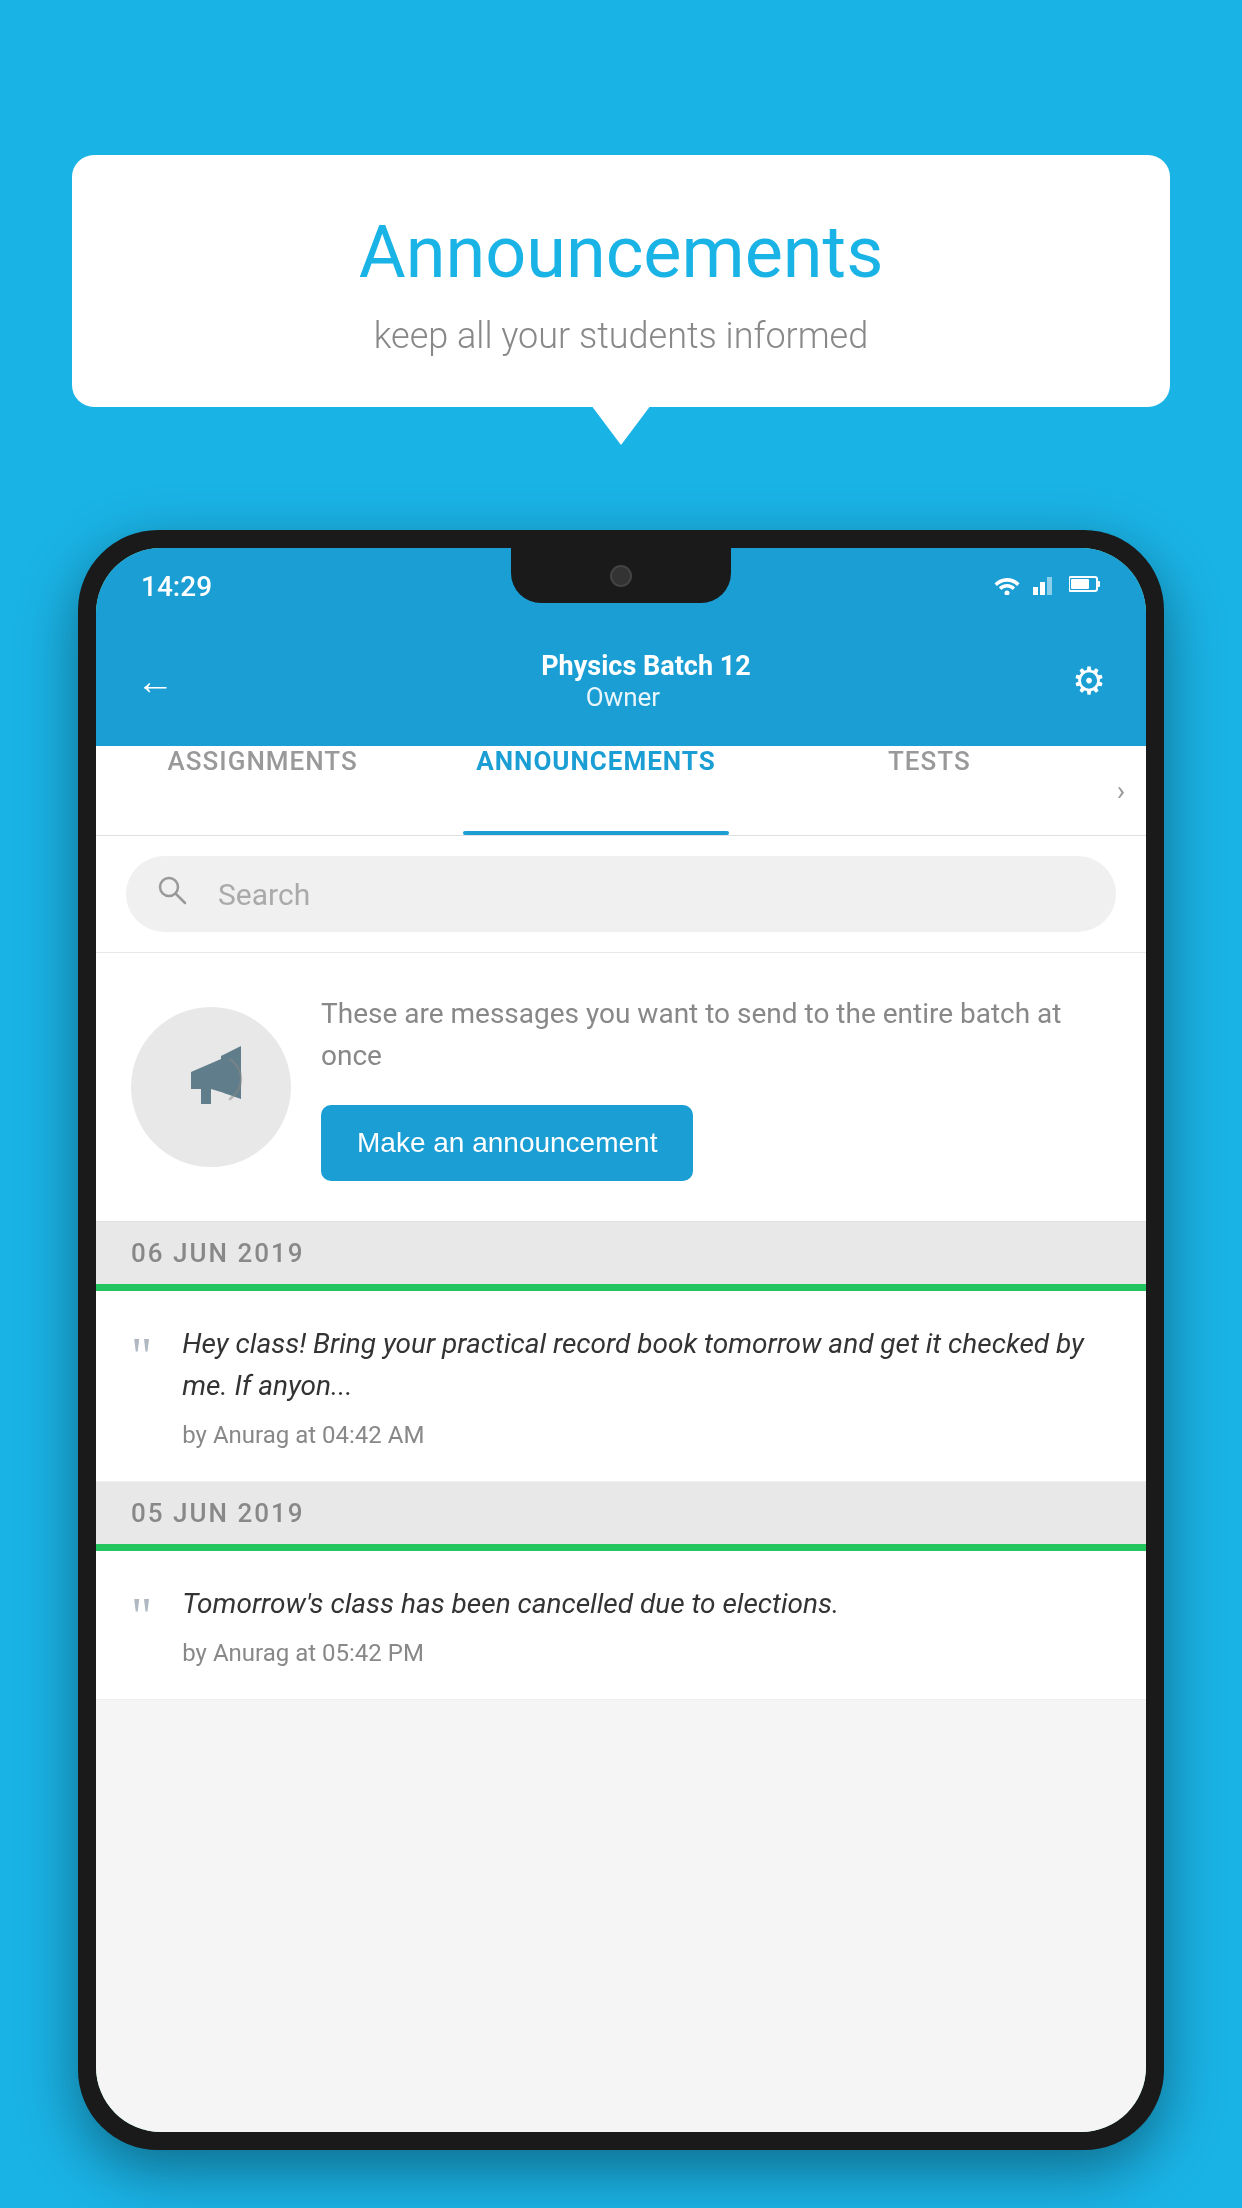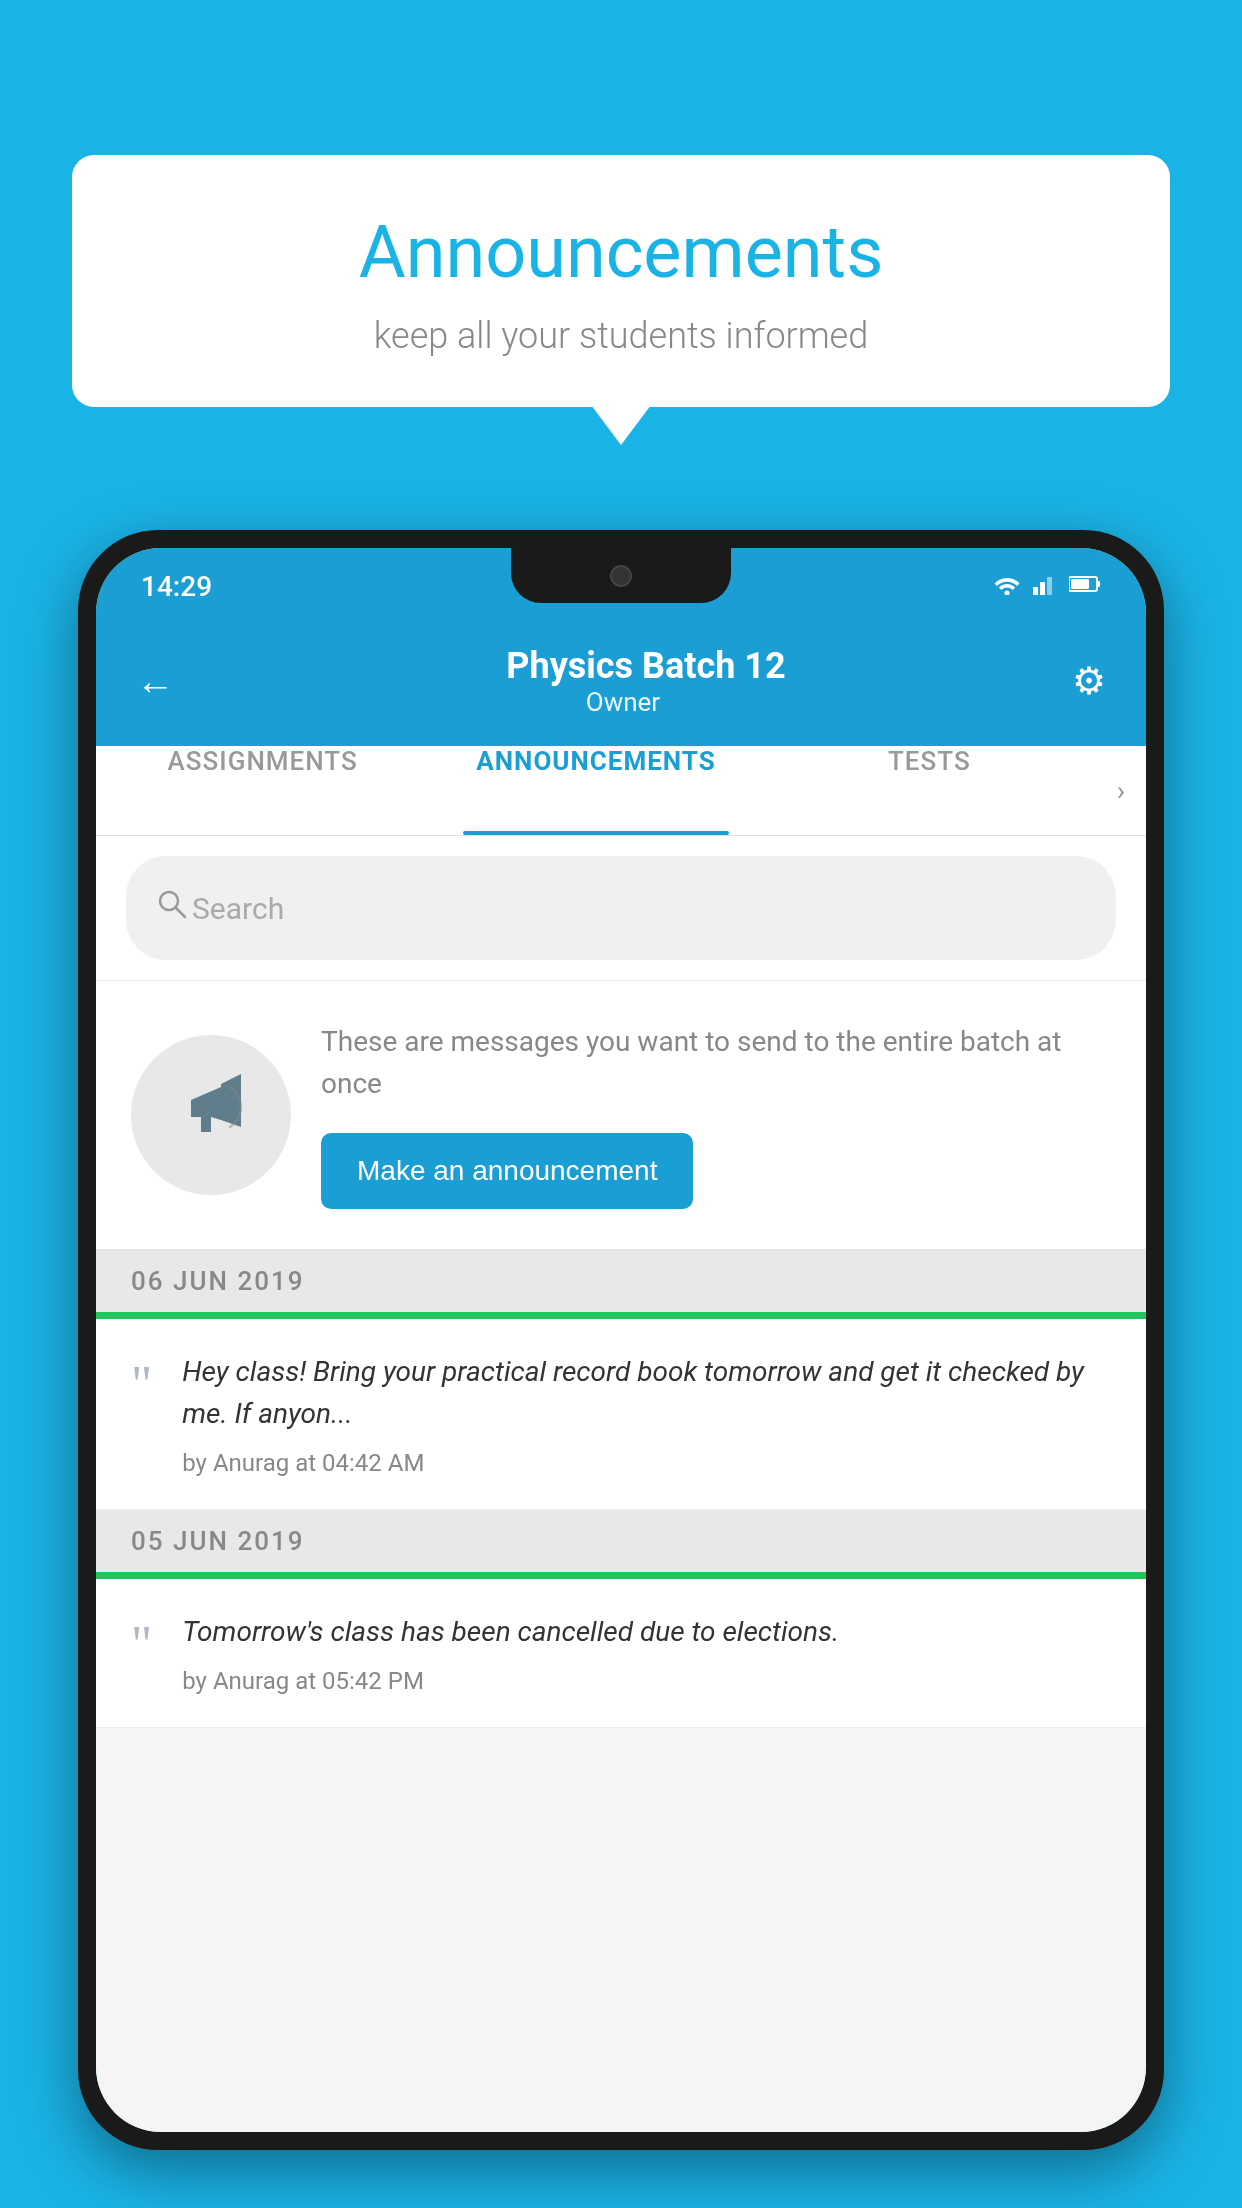--- a/index.html
+++ b/index.html
@@ -148,21 +148,21 @@
       font-size: 38px;
       cursor: pointer;
     }
 
     .header-center {
       text-align: center;
     }
 
     .header-title {
       color: #fff;
-      font-size: 36px;
+      font-size: 27px;
       font-weight: 700;
       margin-left: 46px;
     }
 
     .header-subtitle {
       color: rgba(255,255,255,0.9);
       font-size: 26px;
       font-weight: 400;
     }
 
@@ -231,22 +231,22 @@
       background: #fff;
       padding: 20px 30px;
       border-bottom: 1px solid #e8e8e8;
     }
 
     .search-bar {
       background: #f0f0f0;
       border-radius: 40px;
       display: flex;
       align-items: center;
-      padding: 32px 30px;
-      gap: 4px;
+      padding: 18px 30px;
+      gap: 30px;
     }
 
     .search-icon-svg {
       color: #999;
       font-size: 32px;
     }
 
     .search-text {
       font-size: 30px;
       color: #aaa;

